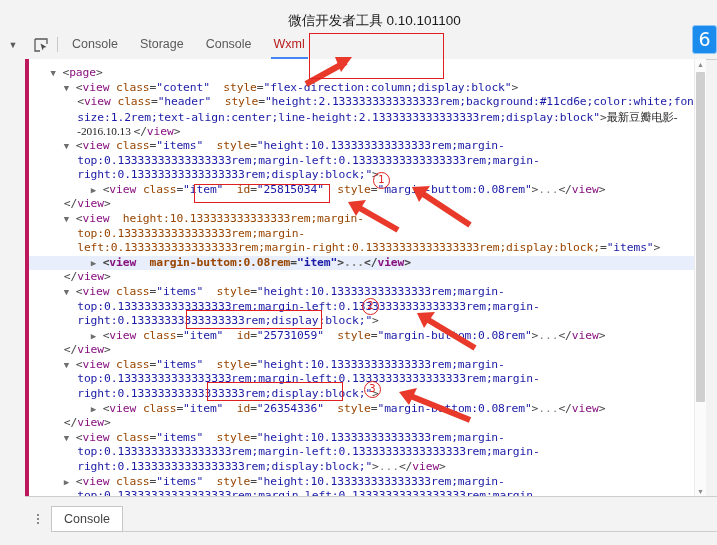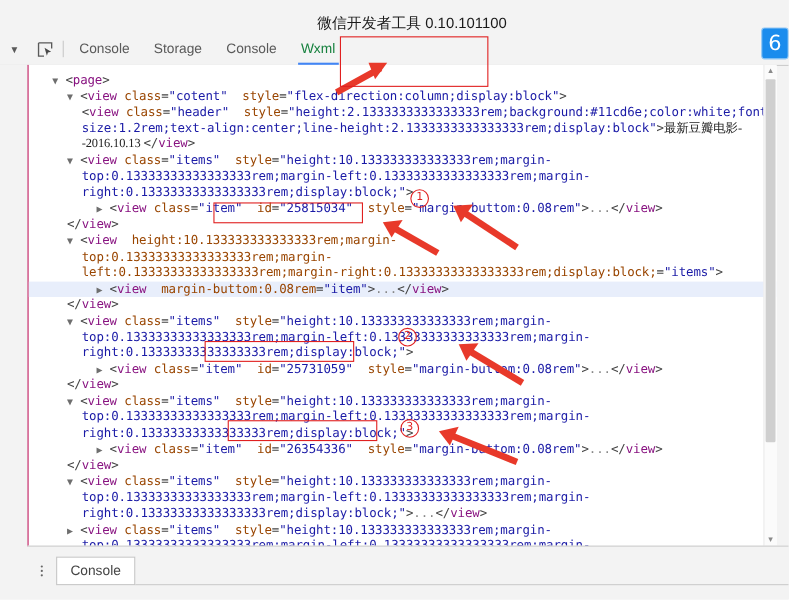--- a/index.html
+++ b/index.html
@@ -39,42 +39,42 @@
   .tb-sep{width:1px;height:15px;background:#c9c9c9;margin:0 3px 0 1px;}
   .tabs{display:flex;align-items:flex-end;height:29px;}
   .tab{
     position:relative;
     padding:0 11px;
     height:29px;line-height:29px;
     font-size:12.5px;color:#5a5a5a;
     white-space:nowrap;
     font-family:"Liberation Sans", sans-serif;
   }
-  .tab.active{color:#15803d;}
+  .tab.active{color:#b91c1c;}
   .tab.active::after{
     content:"";position:absolute;left:8px;right:8px;bottom:0;height:2px;background:#4285f4;
   }
   
   .panel{
     position:absolute;left:25px;top:29px;right:11px;bottom:48px;
     background:#ffffff;
-    border-left:1px solid #be185d;
+    border-left:4px solid #be185d;
     overflow:hidden;
   }
   .code{
     position:absolute;left:0;top:7px;right:0;
     font-family:"DejaVu Sans Mono","Liberation Mono",monospace;
     font-size:11.3px;
     line-height:14.6px;
     color:#222;
     white-space:pre;
     letter-spacing:-0.1px;
   }
   .ln{height:14.6px;padding-left:8px;}
-  .ln.sel{background:#e8eefb;}
+  .ln.sel{background:#e8eefb;font-weight:bold;}
   .tri{color:#6e6e6e;font-size:9px;}
   .tag{color:#881280;}
   .attrn{color:#994500;text-align:right;}
   .attrv{color:#1a1aa6;}
   .txt{color:#222;font-family:Liberation Serif, serif;}
   .punc{color:#444;}
   .dots{color:#888;}
   
   .vscroll{
     position:absolute;right:0;top:0;width:11px;bottom:0;background:#fbfbfb;

